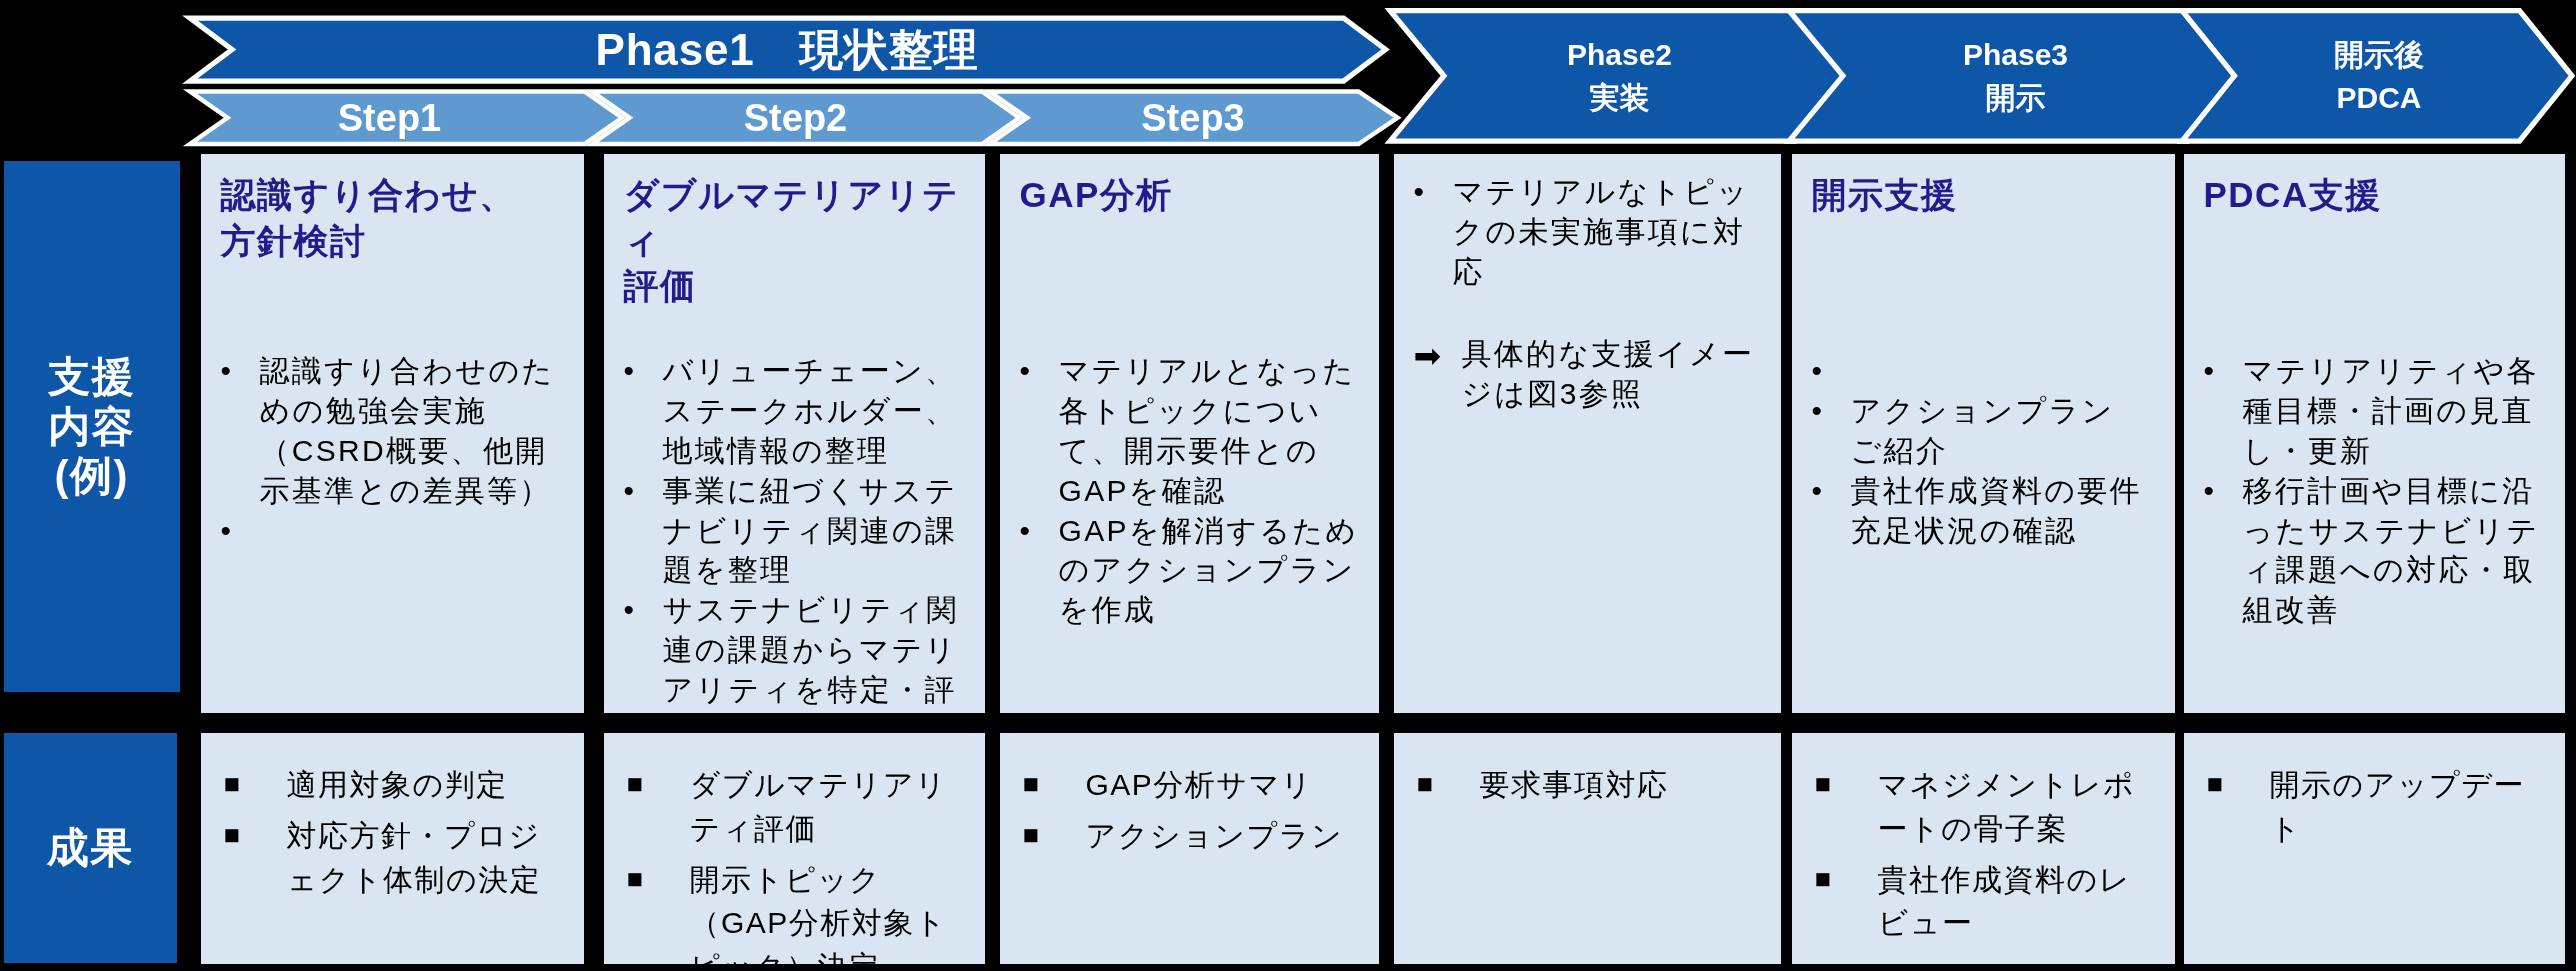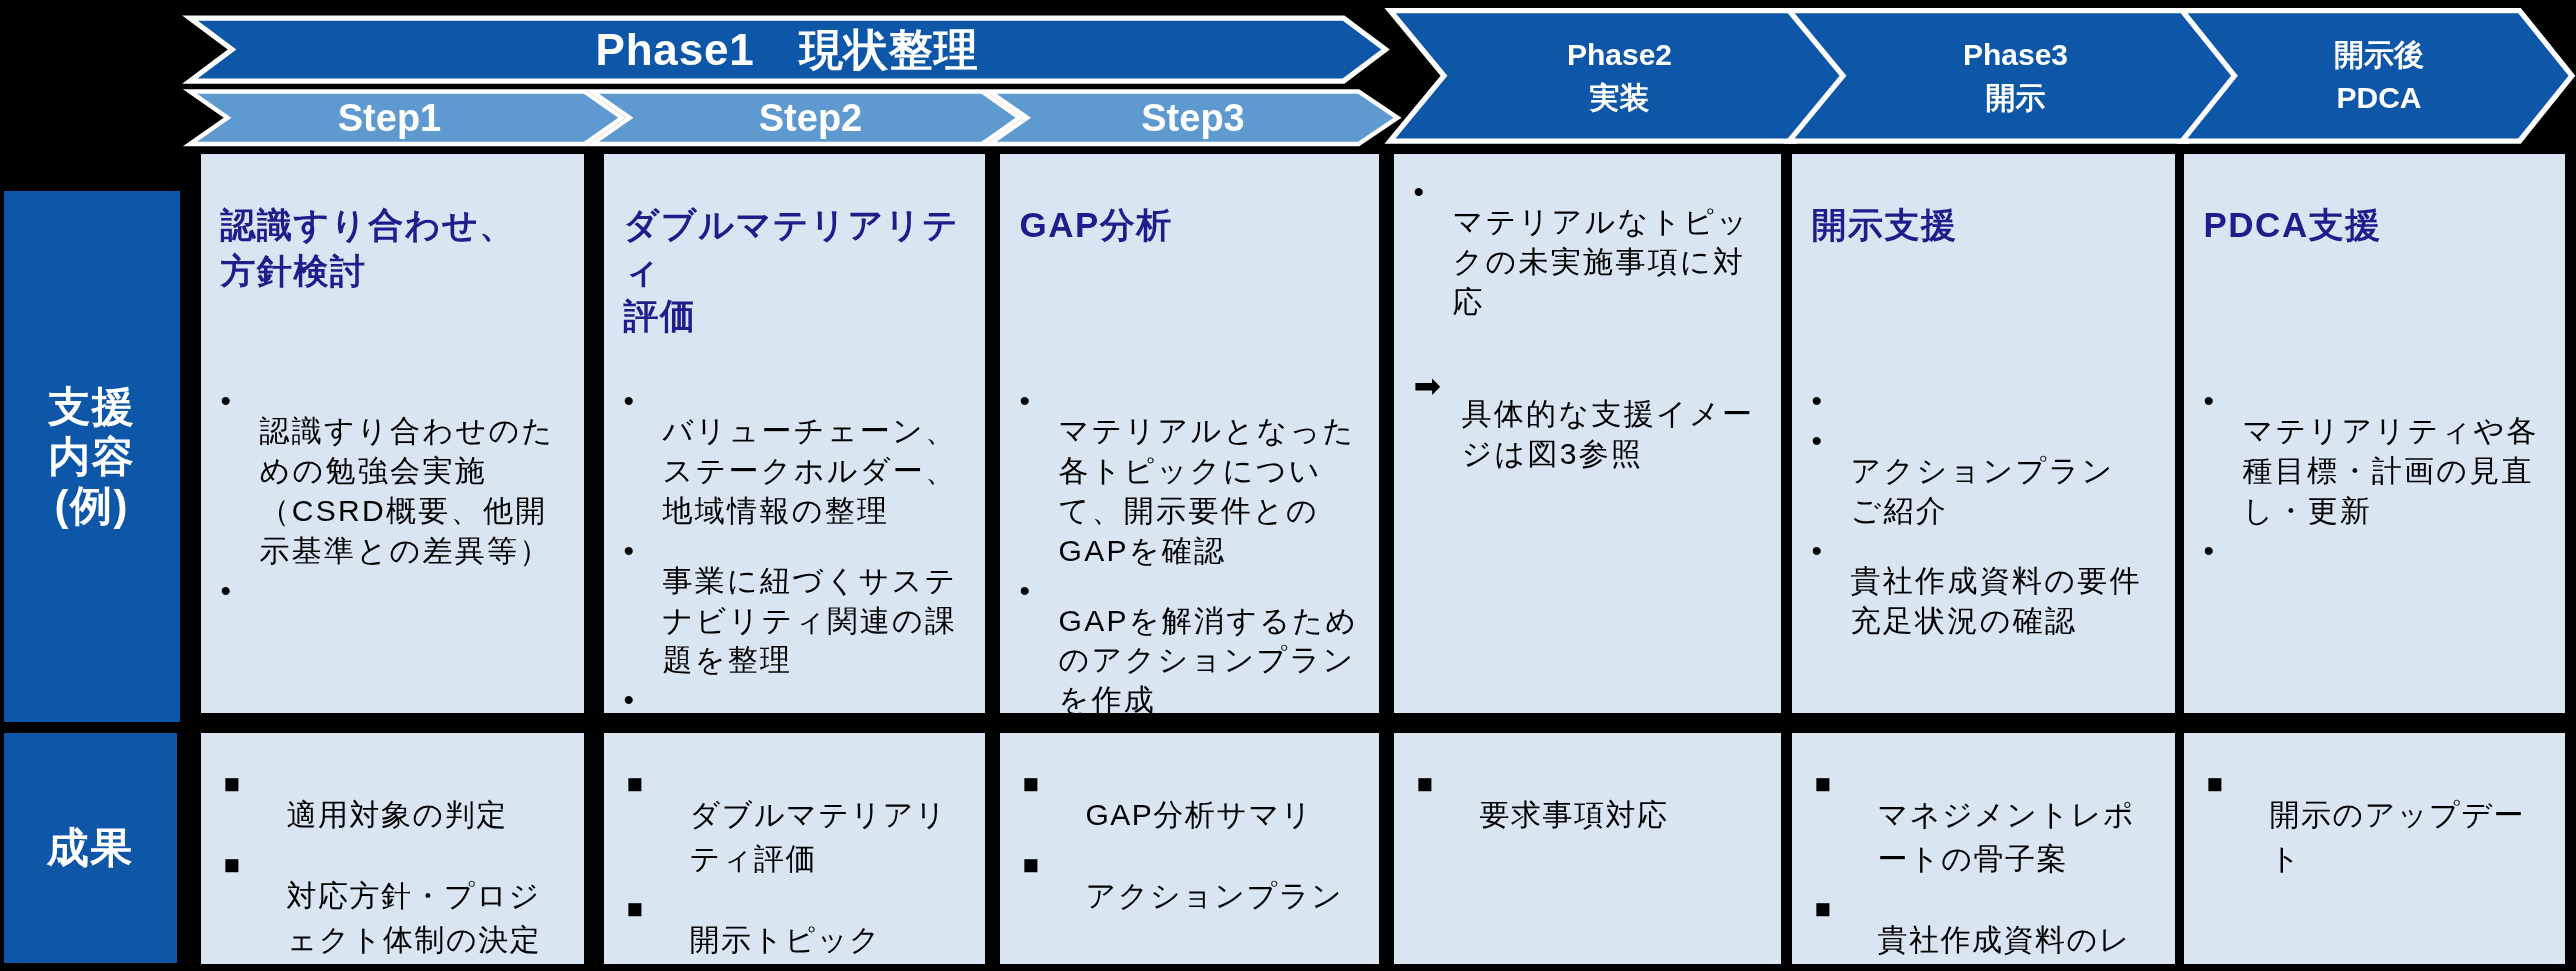--- a/index.html
+++ b/index.html
@@ -1,29 +1,29 @@
 <!DOCTYPE html>
 <html style="font-size:12px"><head>
 <meta charset="utf-8">
 <style>
   html,body{margin:0;padding:0;background:#000;}
   #root{
     position:relative;width:2576px;height:971px;background:#000;overflow:hidden;
     font-family:"Liberation Sans","DejaVu Sans",sans-serif;
   }
-  .pre{white-space:pre-line;margin-top:30px;}
+  .pre{white-space:pre-line;}
   
   .hlabel{
     position:absolute;display:flex;align-items:center;justify-content:center;
     color:#fff;font-weight:bold;text-align:right;line-height:1.3;
   }
   .phase1-label{left:231px;top:18px;width:1112px;height:63px;font-size:44px;letter-spacing:0.8px;}
   .step-label{font-size:38px;}
   .step1-label{left:211px;top:92px;width:357px;height:53px;}
-  .step2-label{left:634px;top:92px;width:353px;height:53px;}
+  .step2-label{left:619px;top:92px;width:353px;height:53px;}
   .step3-label{left:1027px;top:92px;width:332px;height:53px;}
   .bigphase-label{font-size:30px;flex-direction:column;line-height:1.45;}
   .phase2-label{left:1444px;top:10.5px;width:351px;height:131px;}
   .phase3-label{left:1843px;top:10.5px;width:345px;height:131px;}
   .pdca-label{left:2237px;top:10.5px;width:284px;height:131px;}
   
   .rowlabel{
     position:absolute;background:#0E56A7;color:#fff;font-weight:bold;
     display:flex;align-items:center;justify-content:center;text-align:center;
     font-size:42px;line-height:1.18;letter-spacing:1.5px;
@@ -175,20 +175,21 @@
   <div class="cell c6">
     <div class="cell-title-area">
       <div class="cell-title pre">PDCA支援</div>
     </div>
     <div class="bullet">
       <span class="m">•</span>
       <span class="t pre">マテリアリティや各種目標・計画の見直し・更新</span>
     </div>
     <div class="bullet">
       <span class="m">•</span>
+      <span class="t pre">移行計画や目標に沿ったサステナビリティ課題への対応・取組改善</span>
     </div>
   </div>
 
   <div class="ocell c1">
     <div class="oitem">
       <span class="m">■</span>
       <span class="t pre">適用対象の判定</span>
     </div>
     <div class="oitem">
       <span class="m">■</span>

